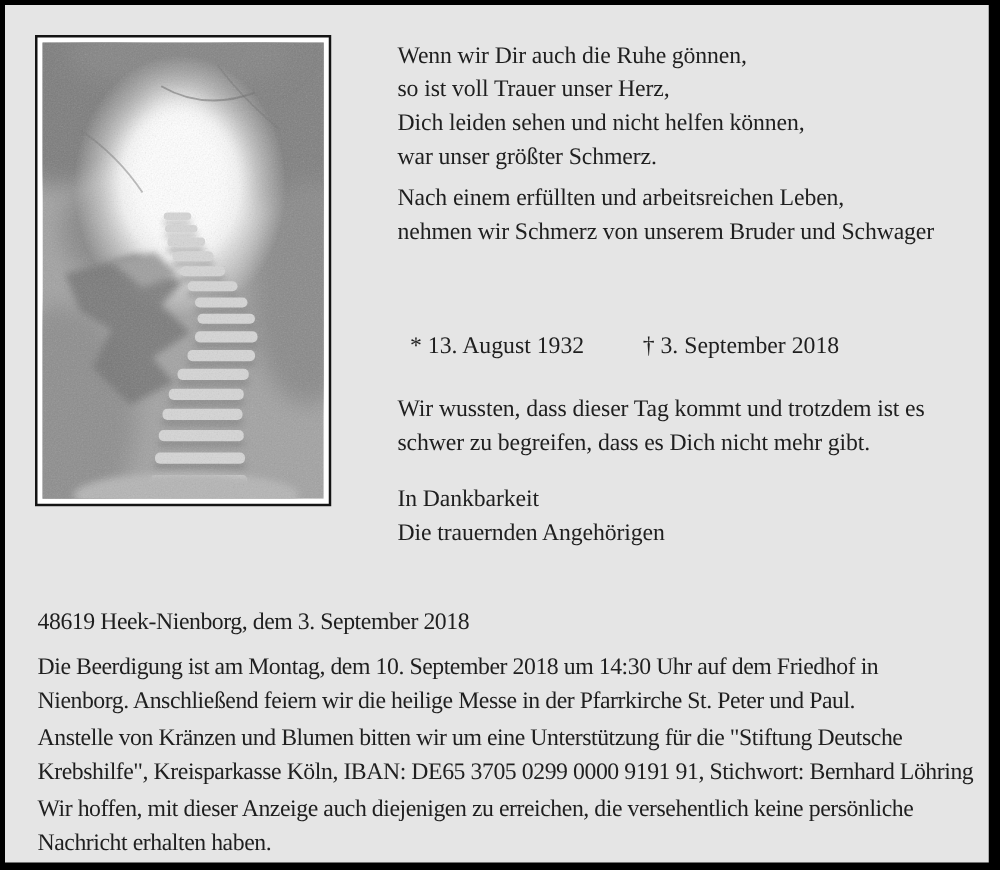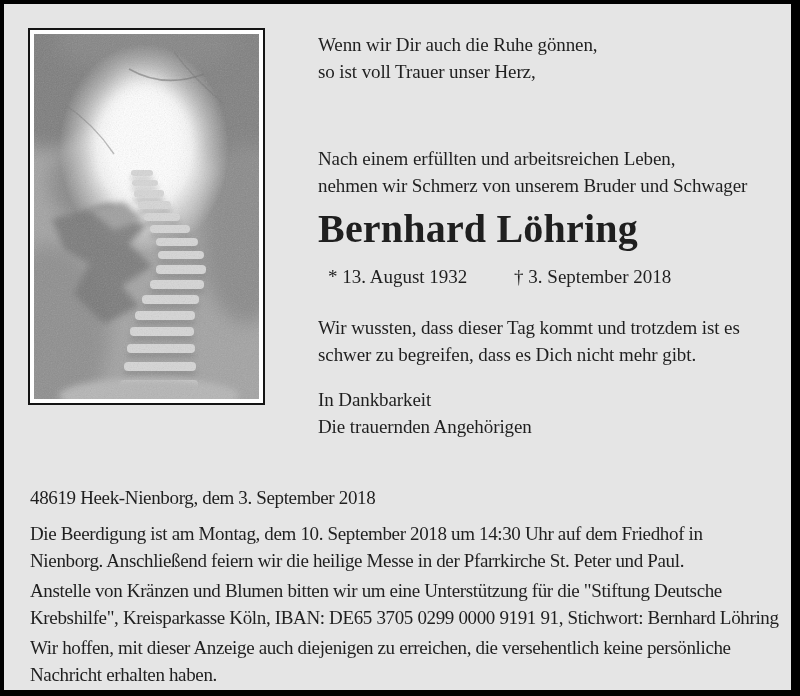--- a/index.html
+++ b/index.html
@@ -135,28 +135,29 @@
 
       <ellipse cx="115" cy="362" rx="90" ry="18" fill="#b5b5b5" filter="url(#soft2)"></ellipse>
 
       <rect x="0" y="0" width="225" height="365" filter="url(#grain)" opacity="0.22"></rect>
     </svg>
   </div>
 
   <div class="block body-text poem">
     <div>Wenn wir Dir auch die Ruhe gönnen,</div>
     <div>so ist voll Trauer unser Herz,</div>
+    <div>Dich leiden sehen und nicht helfen können,</div>
+    <div>war unser größter Schmerz.</div>
   </div>
 
   <div class="block body-text intro">
     <div>Nach einem erfüllten und arbeitsreichen Leben,</div>
     <div>nehmen wir Schmerz von unserem Bruder und Schwager</div>
   </div>
 
-  <h1 class="block name">Bernhard Löhring</h1>
 
   <div class="block dates">
     <span class="birth">* 13. August 1932</span>
     <span class="death">† 3. September 2018</span>
   </div>
 
   <div class="block body-text message">
     <div>Wir wussten, dass dieser Tag kommt und trotzdem ist es</div>
     <div>schwer zu begreifen, dass es Dich nicht mehr gibt.</div>
   </div>

